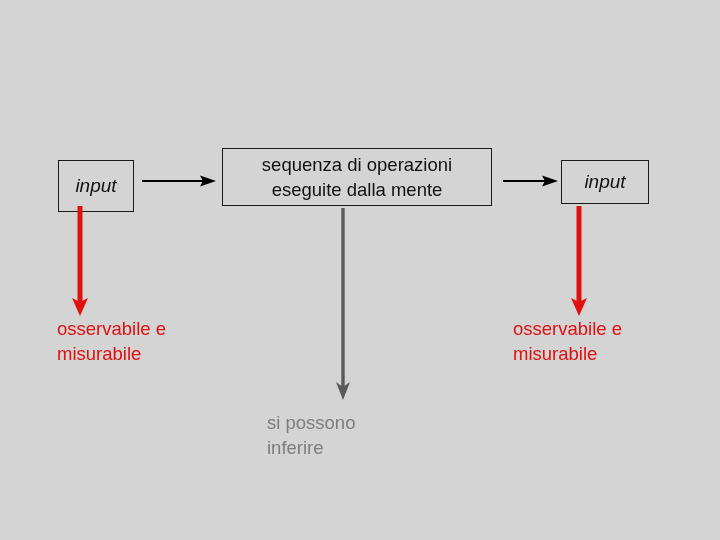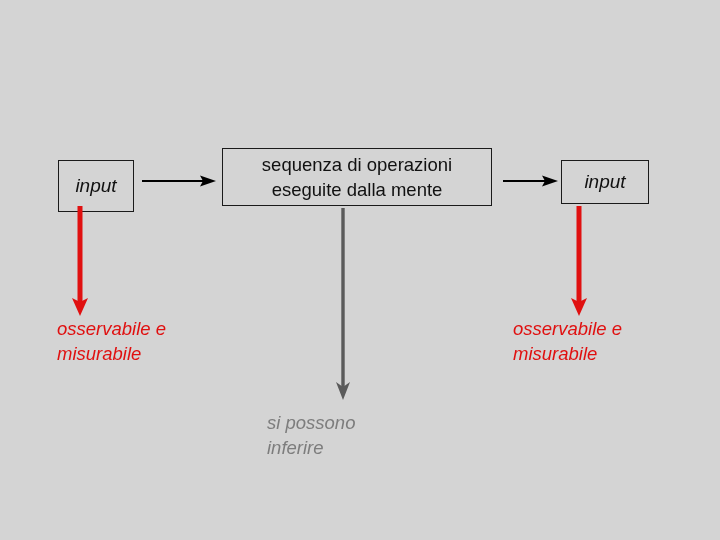--- a/index.html
+++ b/index.html
@@ -56,21 +56,20 @@
     width: 88px;
     height: 44px;
     font-style: italic;
     font-size: 19px;
   }
   .flow-arrow {
     position: absolute;
   }
   .free-label {
     position: absolute;
-    font-style: italic;
     white-space: pre-line;
   }
   .red-label {
     color: #e01010;
     font-size: 18.5px;
     line-height: 25px;
   }
   .gray-label {
     color: #7d7d7d;
     font-size: 18.5px;

